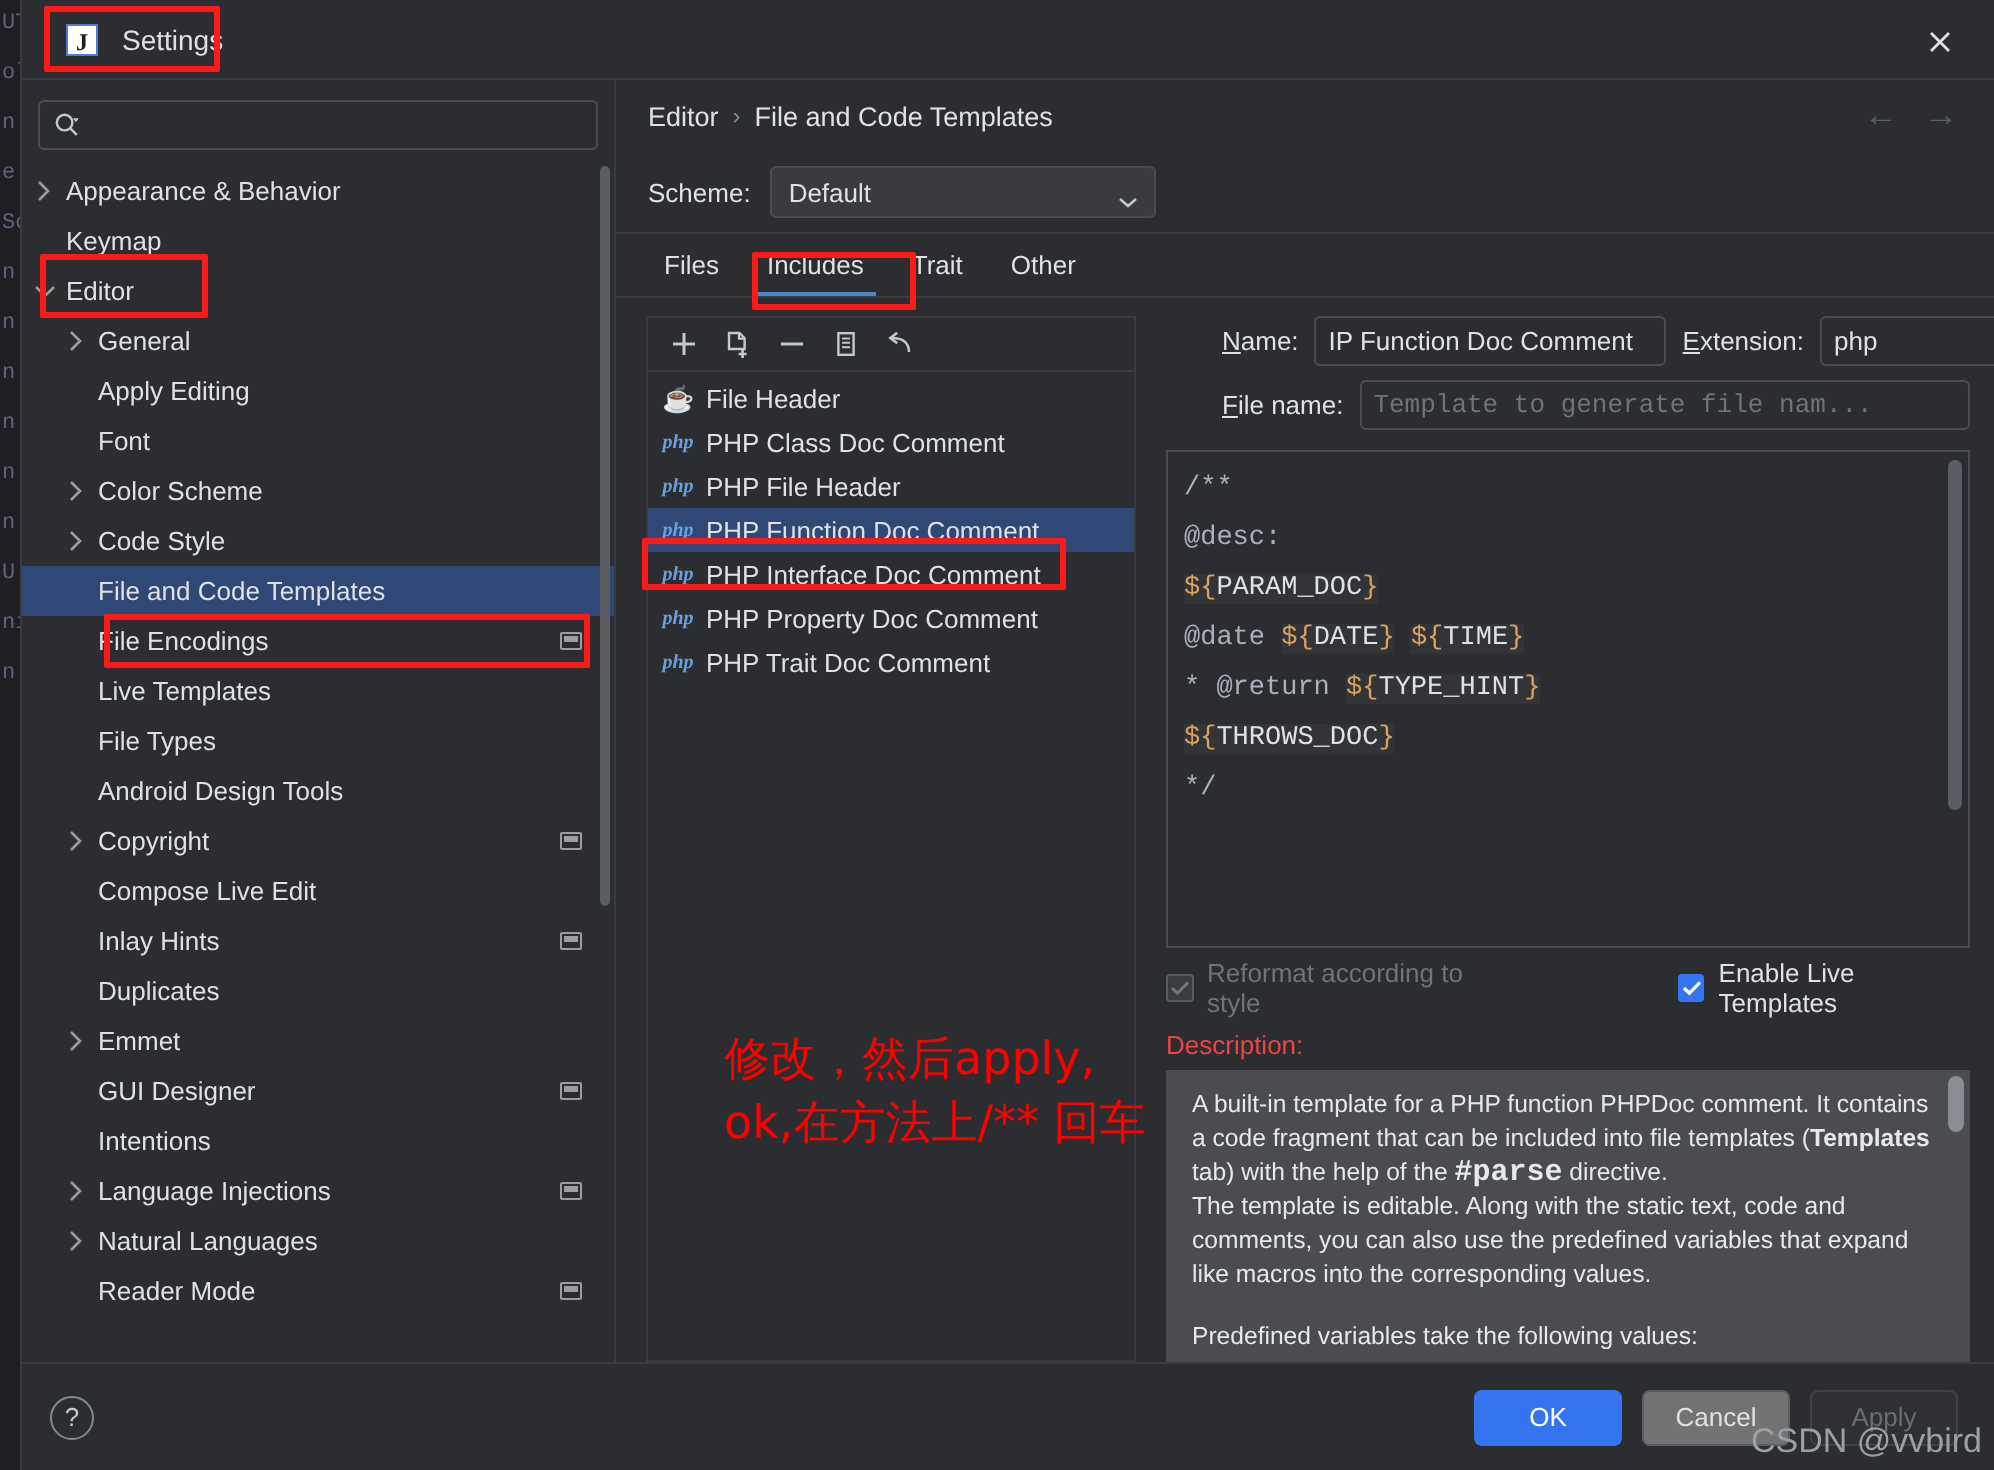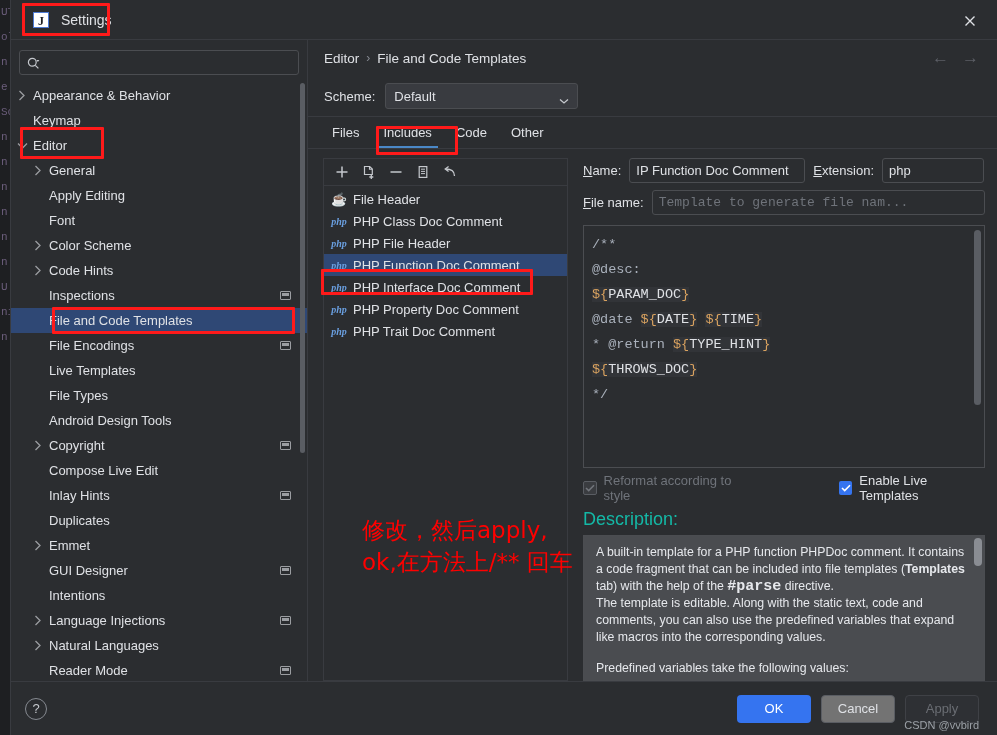--- a/index.html
+++ b/index.html
@@ -167,21 +167,21 @@
   .php-ico {
     font-family: "Liberation Serif", serif; font-style: italic;
     font-size: 10px; color: #6a9fe0; font-weight: bold;
   }
   .cup-ico { font-size: 13px; color: #cf8e52; line-height: 1; }
 
   .editor-panel {
     flex: 1 1 auto; display: flex; flex-direction: column;
     min-width: 0; padding-left: 15px;
   }
-  .field-row { display: flex; align-items: center; gap: 8px; margin-bottom: 7px; }
+  .field-row { display: flex; align-items: center; gap: 8px; margin-bottom: 7px; margin-left: 28px; }
   .field-label { font-size: 13px; color: #dfe1e5; white-space: nowrap; }
   .field-label u { text-decoration: underline; }
   .txt-field {
     height: 25px; background: #2b2d30; border: 1px solid #4b4d51;
     border-radius: 3px; padding: 0 6px; color: #dfe1e5; font-size: 13px;
     font-family: "Liberation Sans", sans-serif; outline: none;
   }
   .txt-field::placeholder { color: #6f737a; font-family: "Liberation Mono", monospace; font-size: 13px; }
   #name-field { width: 176px; }
   #ext-field { width: 102px; }
@@ -212,21 +212,21 @@
   .chk.enabled { color: #dfe1e5; cursor: pointer; }
   .box {
     width: 14px; height: 14px; border-radius: 2px;
     display: flex; align-items: center; justify-content: center;
   }
   .box.off { border: 1px solid #5a5d63; background: #3a3c40; }
   .box.on { background: #3574f0; }
   .box svg { display: block; }
   .spacer-20 { width: 86px; }
 
-  .desc-label { font-size: 18px; color: #14b8a6; margin: 11px 0 5px 0; }
+  .desc-label { font-size: 13px; color: #ef4444; margin: 11px 0 5px 0; }
   .desc-box {
     height: 146px; border: 1px solid #4b4d51; background: #4a4c50;
     position: relative; overflow: hidden;
   }
   .desc-inner {
     padding: 8px 12px 0 12px; font-size: 12.3px; line-height: 17px;
     color: #e6e8ec;
   }
   .desc-inner b { font-weight: bold; text-align: right; }
   .desc-inner code { font-family: "Liberation Mono", monospace; font-weight: bold; font-size: 15px; }
@@ -257,22 +257,22 @@
   .footer-spacer { flex: 1 1 auto; }
   .btn {
     height: 28px; min-width: 74px; border-radius: 4px; font-size: 13px;
     display: flex; align-items: center; justify-content: center;
     margin-left: 10px; cursor: pointer;
   }
   .btn-primary { background: #3574f0; color: #ffffff; }
   .btn-default { background: #737373; border: 1px solid #5a5d63; color: #dfe1e5; }
   .btn-disabled { background: #32343880; border: 1px solid #3f4146; color: #6a6d73; cursor: default; }
   .watermark {
-    position: absolute; right: 18px; bottom: 4px;
-    font-size: 11px; color: #9ba0a6;
+    position: absolute; right: 6px; bottom: 4px;
+    font-size: 17px; color: #9ba0a6;
   }
 
   
   .hl {
     position: absolute; border: 3px solid #ff1a1a; z-index: 50;
     pointer-events: none; border-radius: 1px;
   }
 </style>
 </head>
 <body>
@@ -365,26 +365,21 @@
               </svg>
             </span>
             <span class="tree-label">Color Scheme</span>
           </div>
           <div class="tree-item">
             <span class="tw" style="margin-left: 16px;">
               <svg width="8" height="11" viewBox="0 0 8 11">
                 <path d="M1.5 1 L6 5.5 L1.5 10" fill="none" stroke="#9b9da1" stroke-width="1.3"></path>
               </svg>
             </span>
-            <span class="tree-label">Code Hints</span>
-          </div>
-          <div class="tree-item">
-            <span class="tw" style="margin-left: 16px;"></span>
-            <span class="tree-label">Inspections</span>
-            <span class="badge-icon"></span>
+            <span class="tree-label">Code Style</span>
           </div>
           <div class="tree-item selected">
             <span class="tw" style="margin-left: 16px;"></span>
             <span class="tree-label">File and Code Templates</span>
           </div>
           <div class="tree-item">
             <span class="tw" style="margin-left: 16px;"></span>
             <span class="tree-label">File Encodings</span>
             <span class="badge-icon"></span>
           </div>
@@ -486,21 +481,21 @@
                 <path d="M1 1.5 L5 5 L9 1.5" fill="none" stroke="#c5c8cd" stroke-width="1.3"></path>
               </svg>
           </span>
         </div>
       </div>
 
       <div class="tabs-wrap">
         <div class="tabs" id="tabs">
             <div class="tab">Files</div>
             <div class="tab active">Includes</div>
-            <div class="tab">Code</div>
+            <div class="tab">Trait</div>
             <div class="tab">Other</div>
           </div>
         <div class="tabs-rule"></div>
       </div>
 
       <div class="split">
 
         <div class="tpl-list-panel">
           <div class="tpl-toolbar" id="tpl-toolbar">
               <div class="tb-btn">

